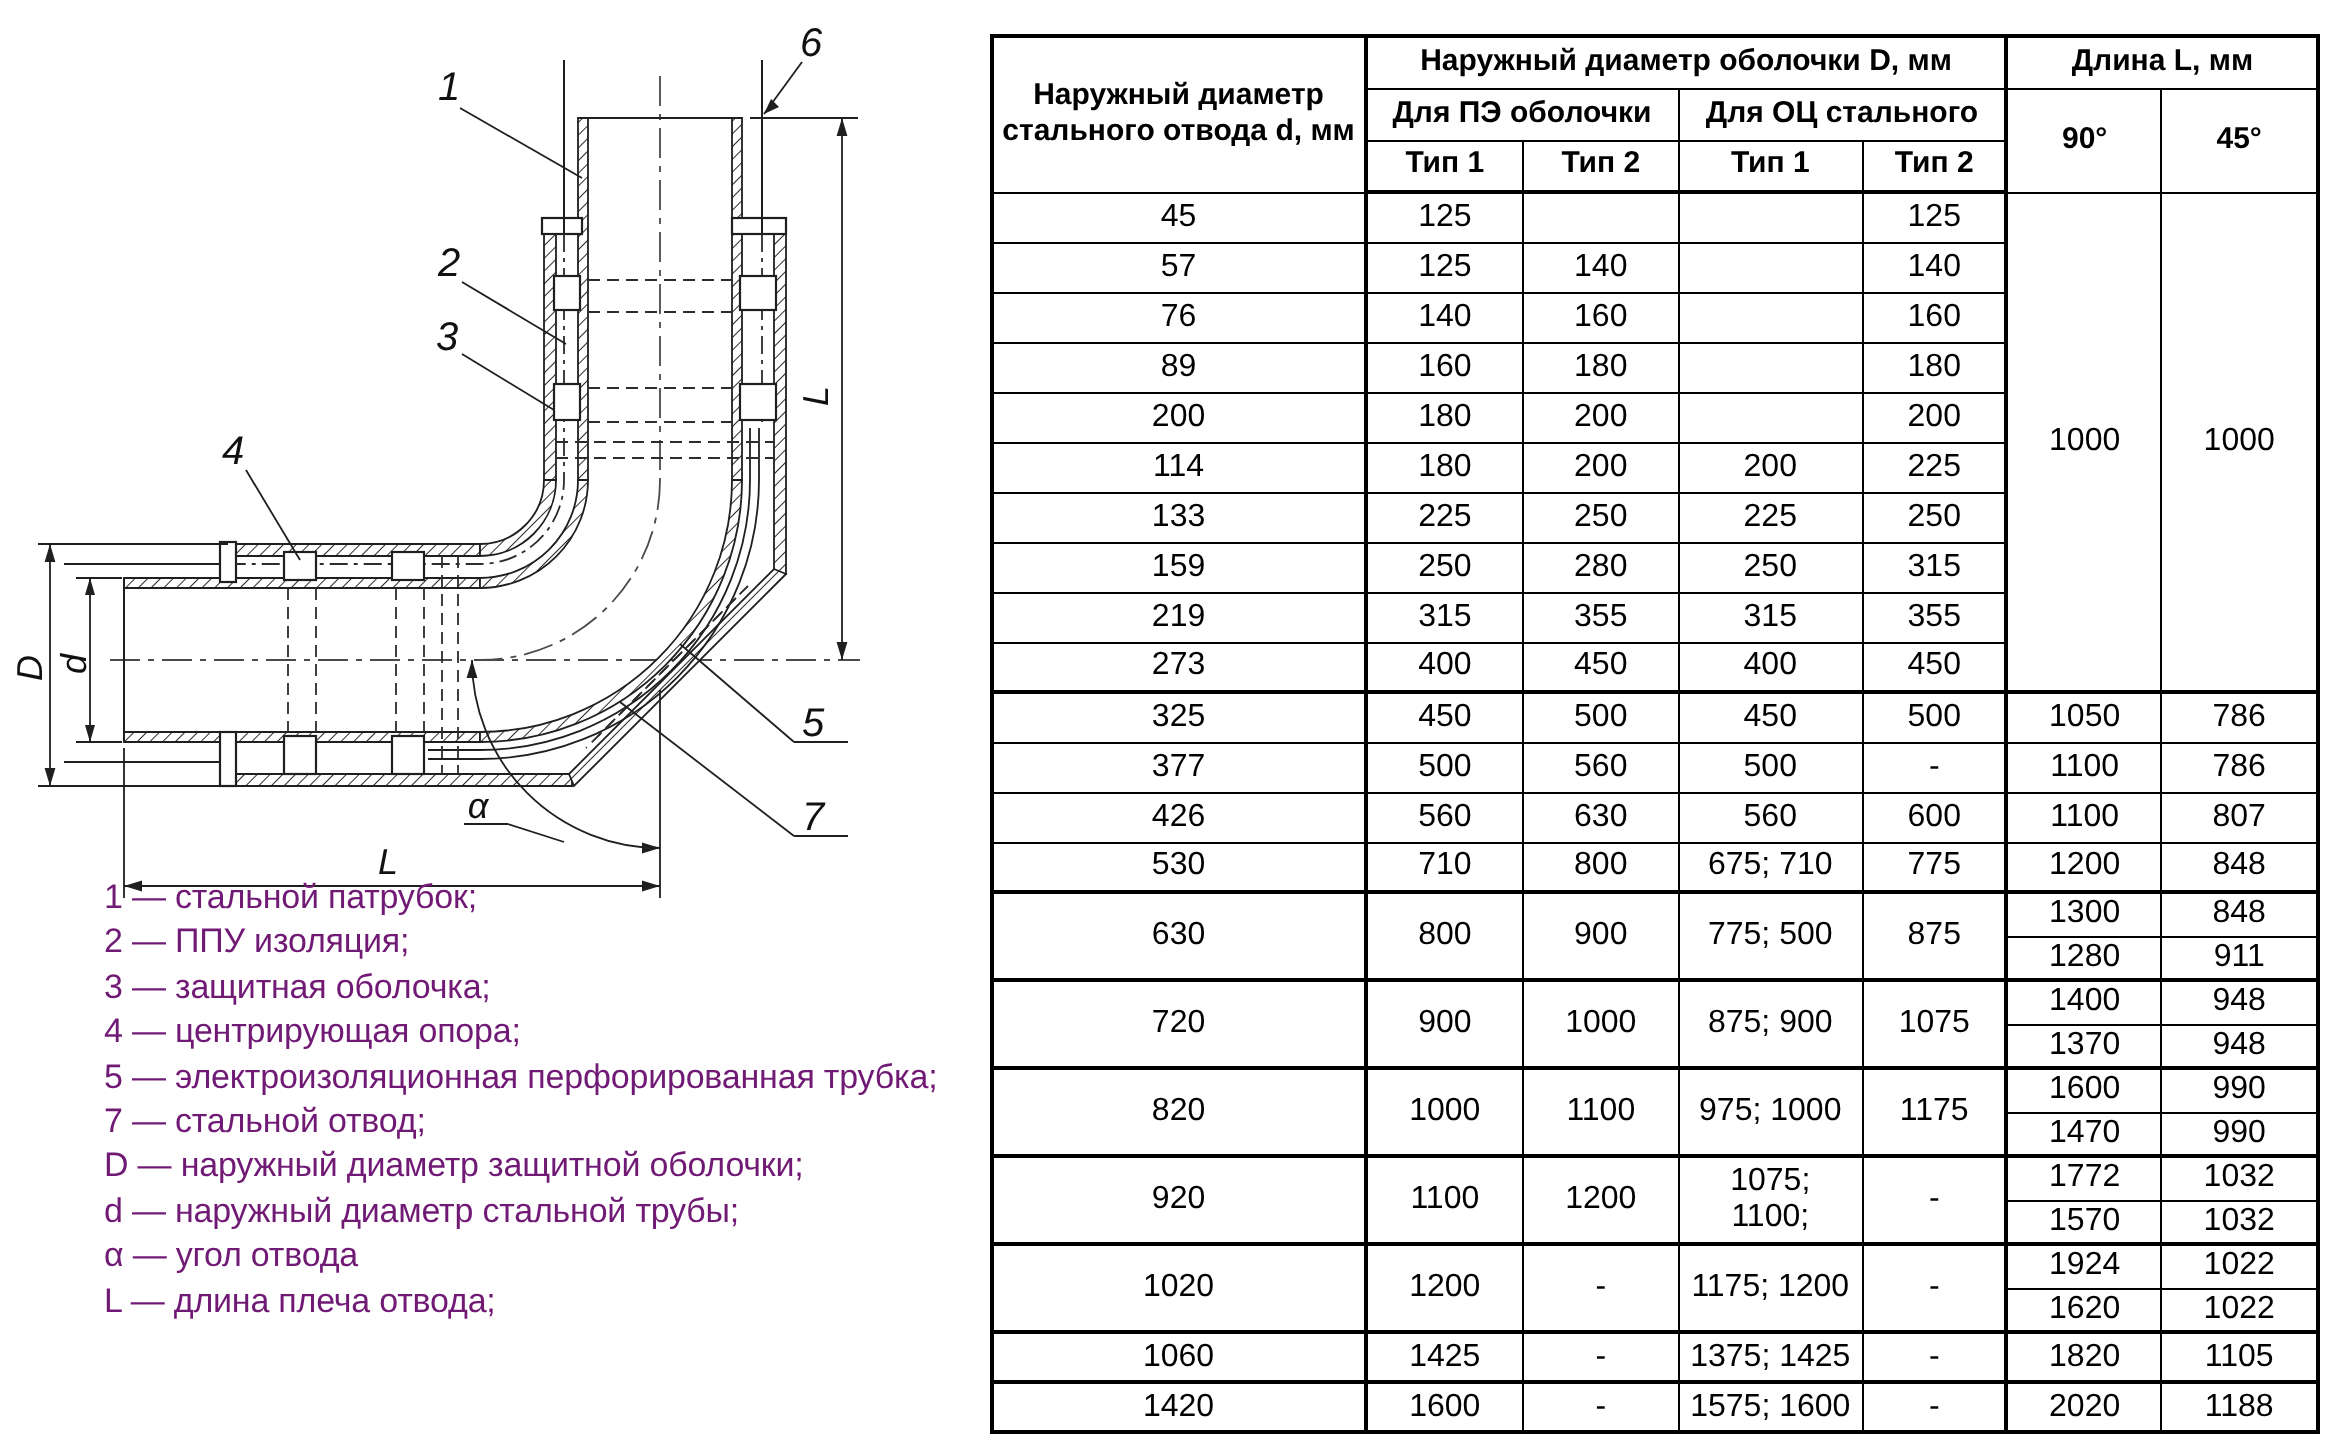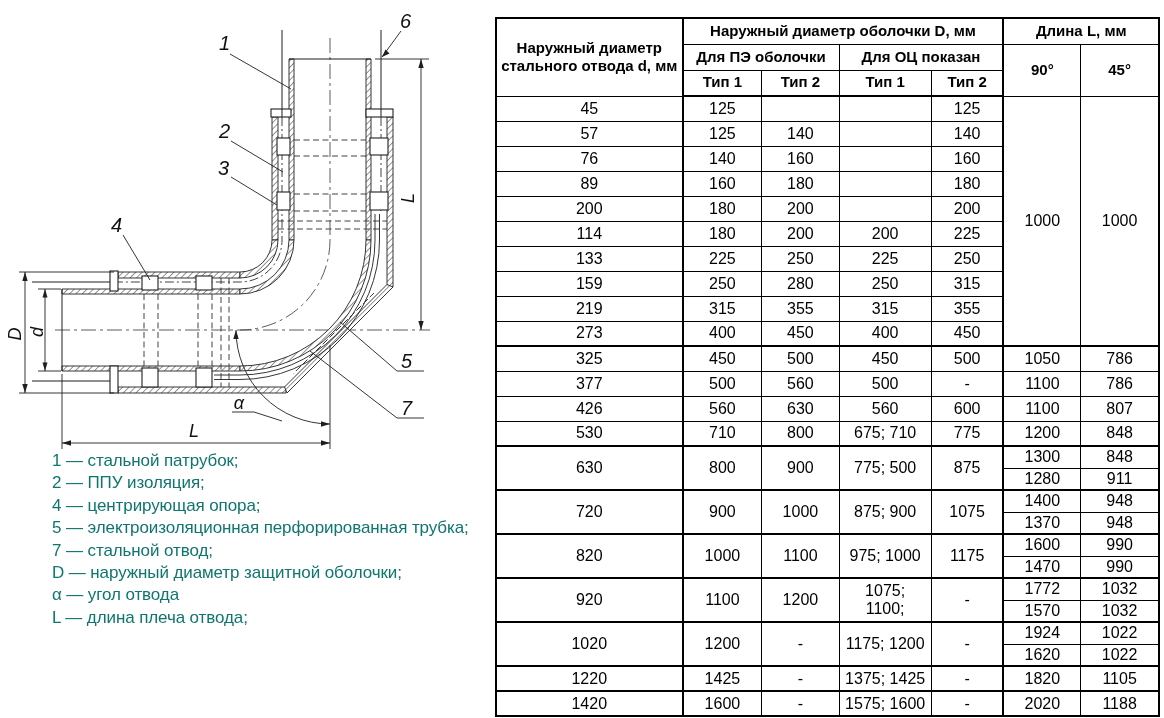--- a/index.html
+++ b/index.html
@@ -11,22 +11,22 @@
   .dthin{stroke:#1f1f1f;stroke-width:.9;fill:none;}
   .wall{fill:url(#hatch);stroke:#1f1f1f;stroke-width:.9;}
   .wfill{fill:#ffffff;stroke:#1f1f1f;stroke-width:1.1;}
   .dash{stroke:#2c2c2c;stroke-width:.9;fill:none;stroke-dasharray:6 3.5;}
   .cline{stroke:#4a4a4a;stroke-width:.9;fill:none;stroke-dasharray:15 4 3 4;}
   .wdash{stroke:#2c2c2c;stroke-width:.9;fill:none;stroke-dasharray:9 3 2 3;}
   .arr{fill:#1f1f1f;stroke:none;}
   .lbl{font-family:"Liberation Sans",sans-serif;font-style:italic;font-size:20px;fill:#111;}
   .dim{font-family:"Liberation Sans",sans-serif;font-style:italic;font-size:18px;fill:#111;}
   
-  #legend{position:absolute;left:52px;top:450px;font-size:17px;line-height:22.4px;
-          letter-spacing:-0.1px;color:#0f766e;}
+  #legend{position:absolute;left:52px;top:438px;font-size:17px;line-height:22.4px;
+          letter-spacing:-0.1px;color:#701a75;}
   
   #spec{position:absolute;left:495px;top:17px;width:665px;border-collapse:collapse;
         table-layout:fixed;border:2px solid #000;background:#fff;}
   #spec th,#spec td{border:1px solid #000;text-align:center;vertical-align:middle;
         padding:0;overflow:hidden;white-space:pre-line;}
   #spec th{font-size:15px;font-weight:700;line-height:1.25;margin-top:48px;}
   #spec td{font-size:16px;font-weight:400;}
   #spec thead tr{height:26px;}
   #spec thead tr:last-child th{border-bottom-width:2px;}
   #spec tbody tr{height:25px;}
@@ -184,24 +184,26 @@
       <text class="lbl" x="111" y="232">4</text>
       <text class="lbl" x="401" y="368">5</text>
       <text class="lbl" x="400" y="28">6</text>
       <text class="lbl" x="401" y="415">7</text>
     </g>
   </svg>
 
   <div id="legend">
     <div>1 — стальной патрубок;</div>
     <div>2 — ППУ изоляция;</div>
+    <div>3 — защитная оболочка;</div>
     <div>4 — центрирующая опора;</div>
     <div>5 — электроизоляционная перфорированная трубка;</div>
     <div>7 — стальной отвод;</div>
     <div>D — наружный диаметр защитной оболочки;</div>
+    <div>d — наружный диаметр стальной трубы;</div>
     <div>α — угол отвода</div>
     <div>L — длина плеча отвода;</div>
   </div>
 
   <table id="spec">
     <colgroup>
       <col style="width:186px">
         <col style="width:79px">
         <col style="width:77px">
       <col style="width:92px">
@@ -210,21 +212,21 @@
         <col style="width:78px">
     </colgroup>
     <thead>
       <tr>
         <th rowspan="3" class="bR2">Наружный диаметр стального отвода d, мм</th>
         <th colspan="4" class="bR2">Наружный диаметр оболочки D, мм</th>
         <th colspan="2">Длина L, мм</th>
       </tr>
       <tr>
         <th colspan="2">Для ПЭ оболочки</th>
-        <th colspan="2" class="bR2">Для ОЦ показан</th>
+        <th colspan="2" class="bR2">Для ОЦ стального</th>
         <th rowspan="2">90°</th>
         <th rowspan="2">45°</th>
       </tr>
       <tr>
         <th>Тип 1</th>
         <th>Тип 2</th>
         <th>Тип 1</th>
         <th class="bR2">Тип 2</th>
       </tr>
     </thead>
@@ -397,21 +399,21 @@
           <td rowspan="2">1175; 1200</td>
           <td rowspan="2" class="bR2">-</td>
           <td>1924</td>
           <td>1022</td>
         </tr>
         <tr class="sub">
           <td>1620</td>
           <td>1022</td>
         </tr>
         <tr class="sep">
-          <td class="bR2">1220</td>
+          <td class="bR2">1060</td>
           <td>1425</td>
           <td>-</td>
           <td>1375; 1425</td>
           <td class="bR2">-</td>
           <td>1820</td>
           <td>1105</td>
         </tr>
         <tr class="sep">
           <td class="bR2">1420</td>
           <td>1600</td>

